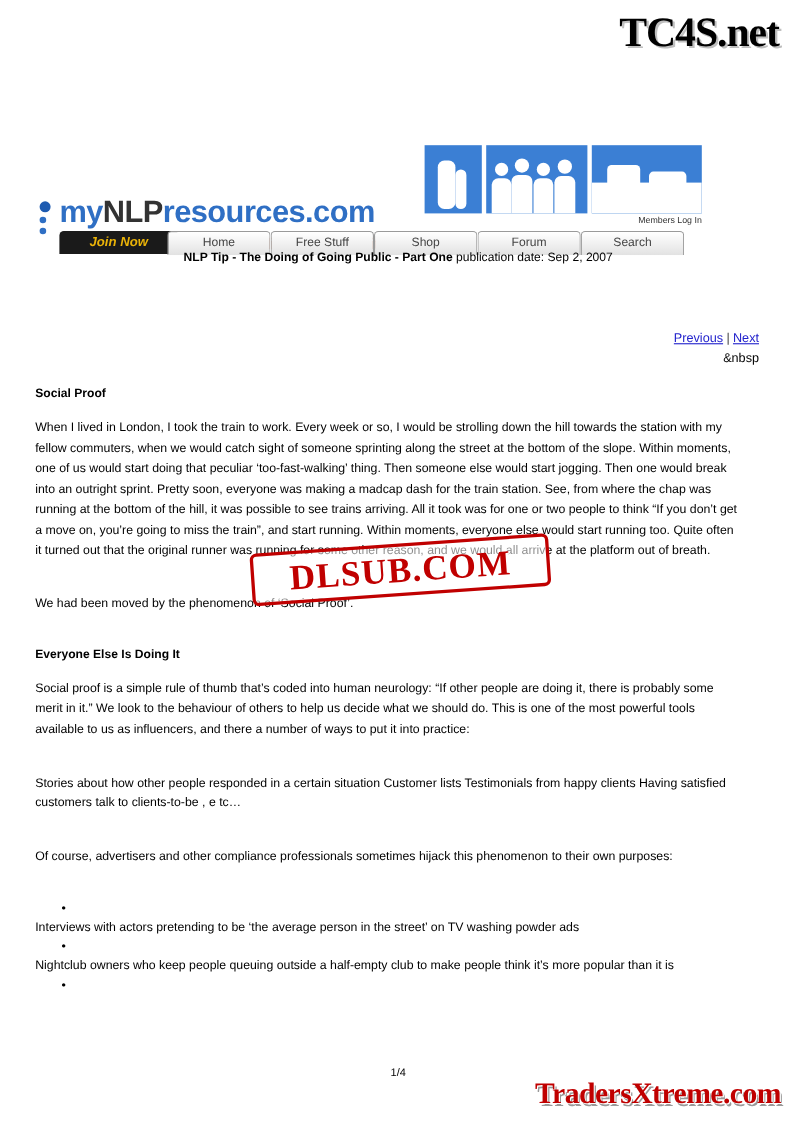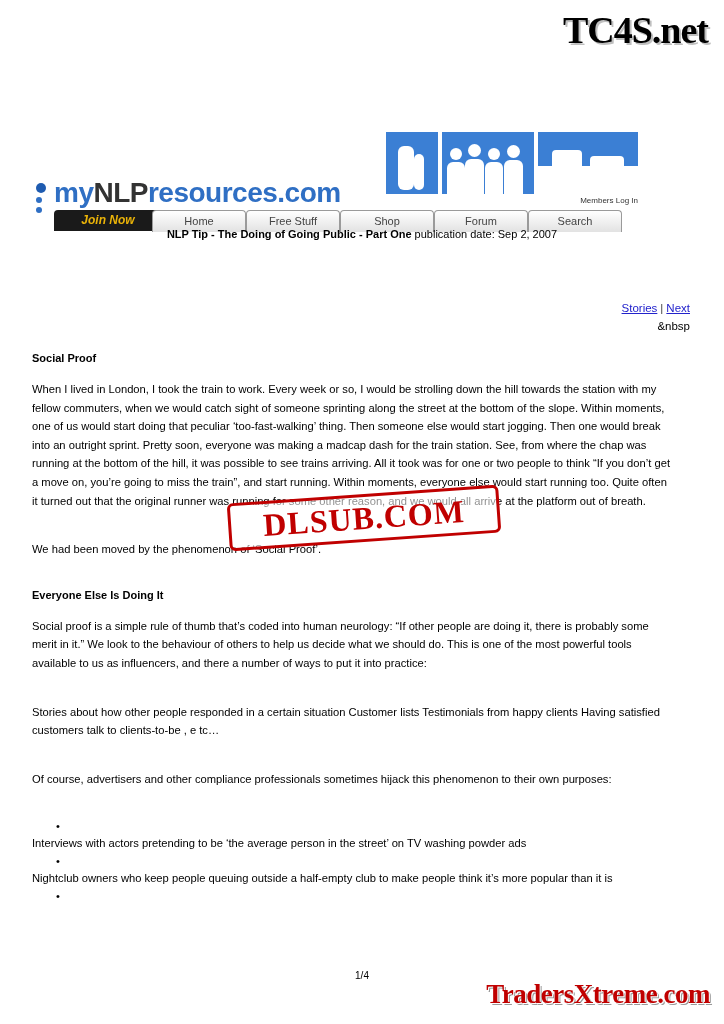--- a/index.html
+++ b/index.html
@@ -341,21 +341,21 @@
     <div class="nav-item nav-search">Search</div>
   </div>
 </div>
 
 <div class="title-line">
   <span class="doc-title">NLP Tip - The Doing of Going Public - Part One</span>
   <span class="pubdate">publication date: Sep 2, 2007</span>
 </div>
 
 <div class="pager">
-  <a>Stories</a><span class="sep">|</span><a>Next</a>
+  <a>Previous</a><span class="sep">|</span><a>Next</a>
 </div>
 <div class="nbsp-line">&amp;nbsp</div>
 
 <div class="content">
   <div class="h-sub">Social Proof</div>
   <p class="para">When I lived in London, I took the train to work. Every week or so, I would be strolling down the hill towards the station with my fellow commuters, when we would catch sight of someone sprinting along the street at the bottom of the slope. Within moments, one of us would start doing that peculiar ‘too-fast-walking’ thing. Then someone else would start jogging. Then one would break into an outright sprint. Pretty soon, everyone was making a madcap dash for the train station. See, from where the chap was running at the bottom of the hill, it was possible to see trains arriving. All it took was for one or two people to think “If you don’t get a move on, you’re going to miss the train”, and start running. Within moments, everyone else would start running too. Quite often it turned out that the original runner was running for some other reason, and we would all arrive at the platform out of breath.</p>
   <div class="spacer-lg"></div>
   <p class="para">We had been moved by the phenomenon of ‘Social Proof’.</p>
   <div class="spacer-lg"></div>
   <div class="h-sub">Everyone Else Is Doing It</div>

